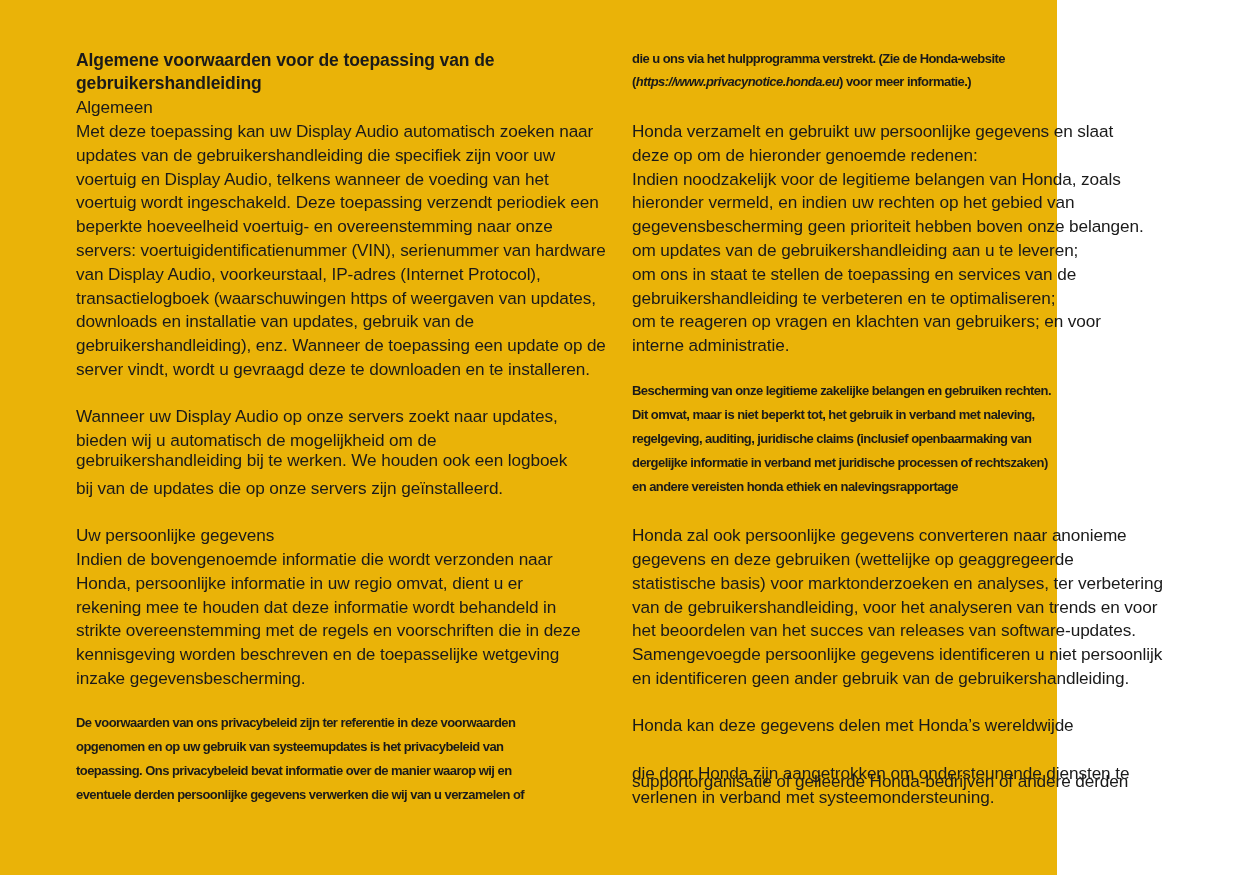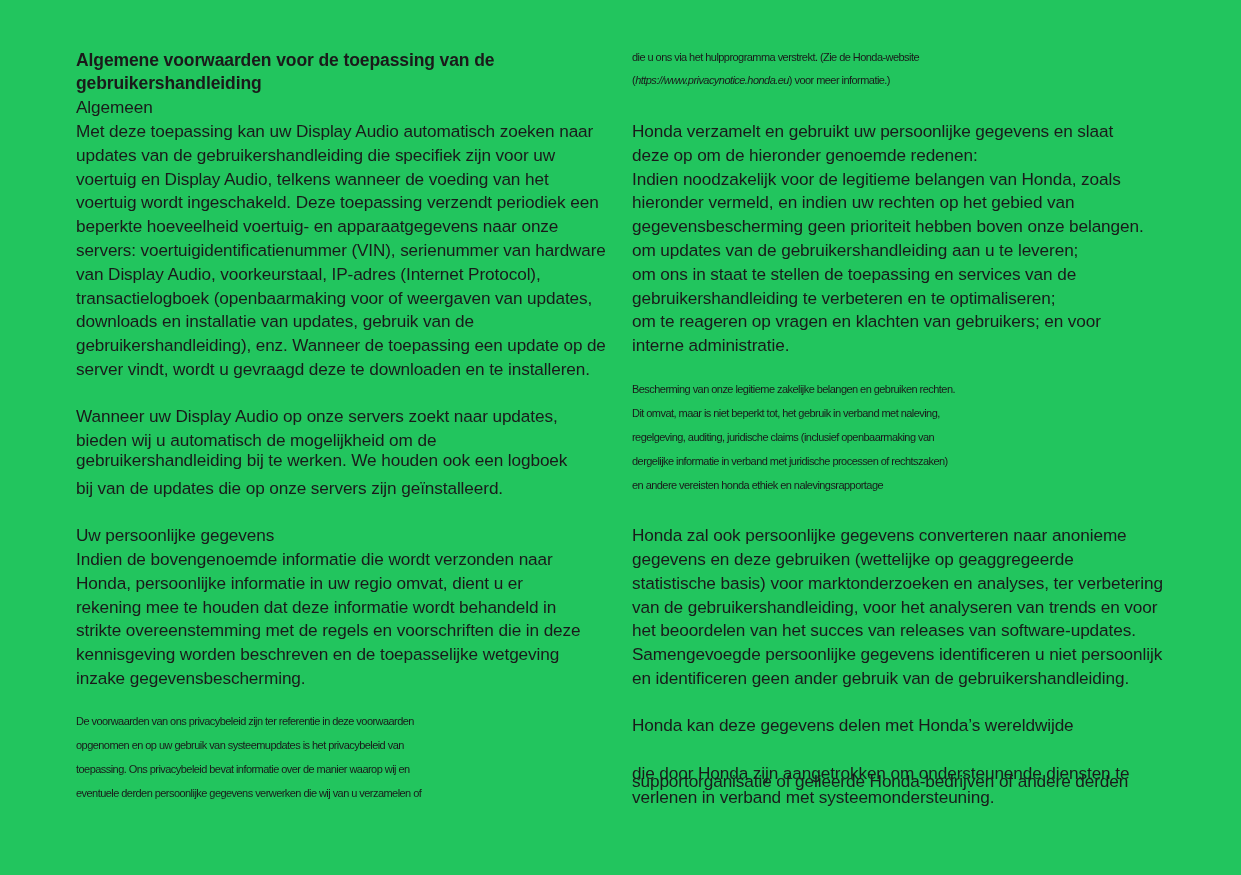--- a/index.html
+++ b/index.html
@@ -1,48 +1,48 @@
 <!DOCTYPE html>
 <html><head>
 <meta charset="utf-8">
 <style>
   html, body { margin: 0; padding: 0; background: #ffffff; }
   body { width: 1241px; height: 875px; position: relative; overflow: hidden; color: #1a1a1a; }
-  .page { position: absolute; left: 0; top: 0; width: 1241px; height: 875px; background: #22c55e; }
+  .page { position: absolute; left: 0; top: 0; width: 1057px; height: 875px; background: #eab308; }
   .col { position: absolute; top: 0; }
   .col-left { left: 76px; width: 530px; }
   .col-right { left: 632px; width: 535px; }
   .ln { position: absolute; left: 0; white-space: nowrap; font-family: "Liberation Sans", sans-serif; color: #1a1a1a; }
   .big { font-size: 17.2px; letter-spacing: -0.1px; }
   .bold { font-size: 17.5px; font-weight: bold; letter-spacing: -0.1px; }
-  .small { font-size: 11px; letter-spacing: -0.55px; transform-origin: left top; }
+  .small { font-size: 13px; letter-spacing: -0.55px; transform-origin: left top; font-weight: bold; }
   .ital { font-style: italic; }
 </style>
 </head>
 <body>
 
 <div class="page">
 
   <div class="col col-left">
     <div>
       <div class="ln bold" style="top:50px">Algemene voorwaarden voor de toepassing van de</div>
       <div class="ln bold" style="top:73px">gebruikershandleiding</div>
     </div>
 
     <div class="ln big" style="top:97px">Algemeen</div>
 
     <div>
       <div class="ln big" style="top:121px">Met deze toepassing kan uw Display Audio automatisch zoeken naar</div>
       <div class="ln big" style="top:145px">updates van de gebruikershandleiding die specifiek zijn voor uw</div>
       <div class="ln big" style="top:169px">voertuig en Display Audio, telkens wanneer de voeding van het</div>
       <div class="ln big" style="top:192px">voertuig wordt ingeschakeld. Deze toepassing verzendt periodiek een</div>
-      <div class="ln big" style="top:216px">beperkte hoeveelheid voertuig- en apparaatgegevens naar onze</div>
+      <div class="ln big" style="top:216px">beperkte hoeveelheid voertuig- en overeenstemming naar onze</div>
       <div class="ln big" style="top: 240px; transform: scaleX(0.994); transform-origin: left top;">servers: voertuigidentificatienummer (VIN), serienummer van hardware</div>
       <div class="ln big" style="top:264px">van Display Audio, voorkeurstaal, IP-adres (Internet Protocol),</div>
-      <div class="ln big" style="top:288px">transactielogboek (openbaarmaking voor of weergaven van updates,</div>
+      <div class="ln big" style="top:288px">transactielogboek (waarschuwingen https of weergaven van updates,</div>
       <div class="ln big" style="top:311px">downloads en installatie van updates, gebruik van de</div>
       <div class="ln big" style="top: 335px; transform: scaleX(0.993); transform-origin: left top;">gebruikershandleiding), enz. Wanneer de toepassing een update op de</div>
       <div class="ln big" style="top:359px">server vindt, wordt u gevraagd deze te downloaden en te installeren.</div>
     </div>
 
     <div>
       <div class="ln big" style="top:406px">Wanneer uw Display Audio op onze servers zoekt naar updates,</div>
       <div class="ln big" style="top:430px">bieden wij u automatisch de mogelijkheid om de</div>
       <div class="ln big" style="top:450px">gebruikershandleiding bij te werken. We houden ook een logboek</div>
       <div class="ln big" style="top:478px">bij van de updates die op onze servers zijn geïnstalleerd.</div>

